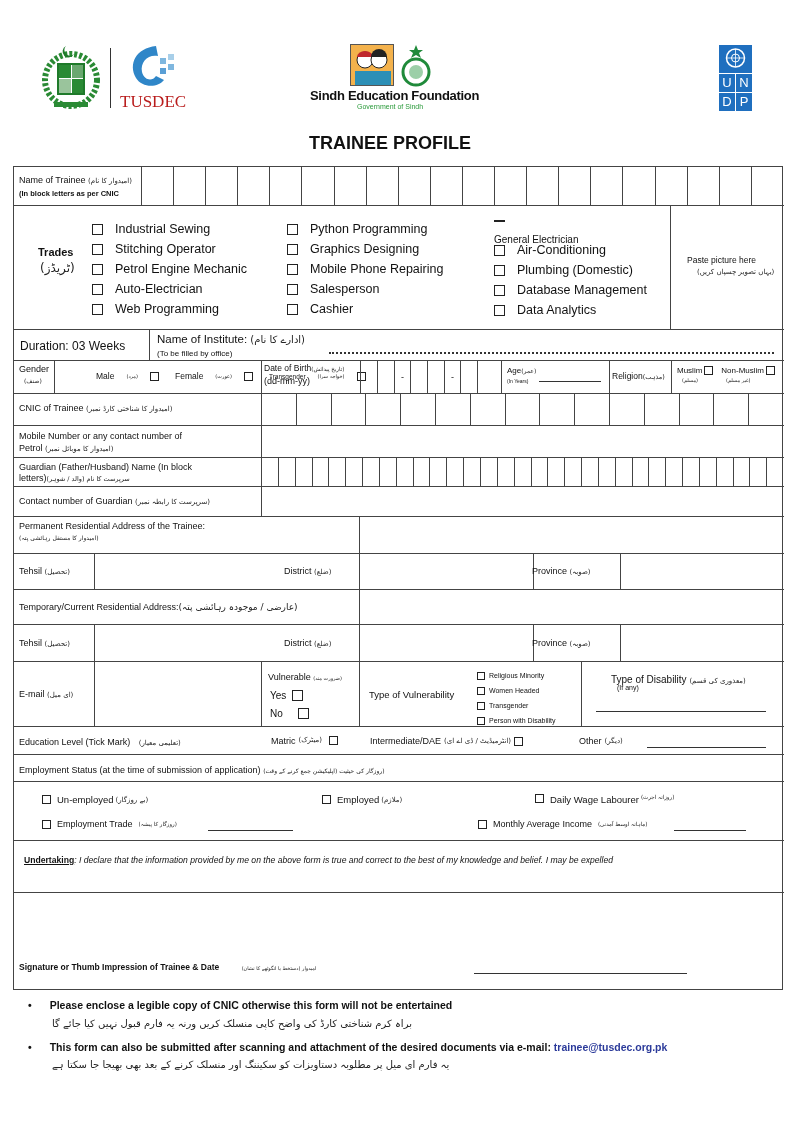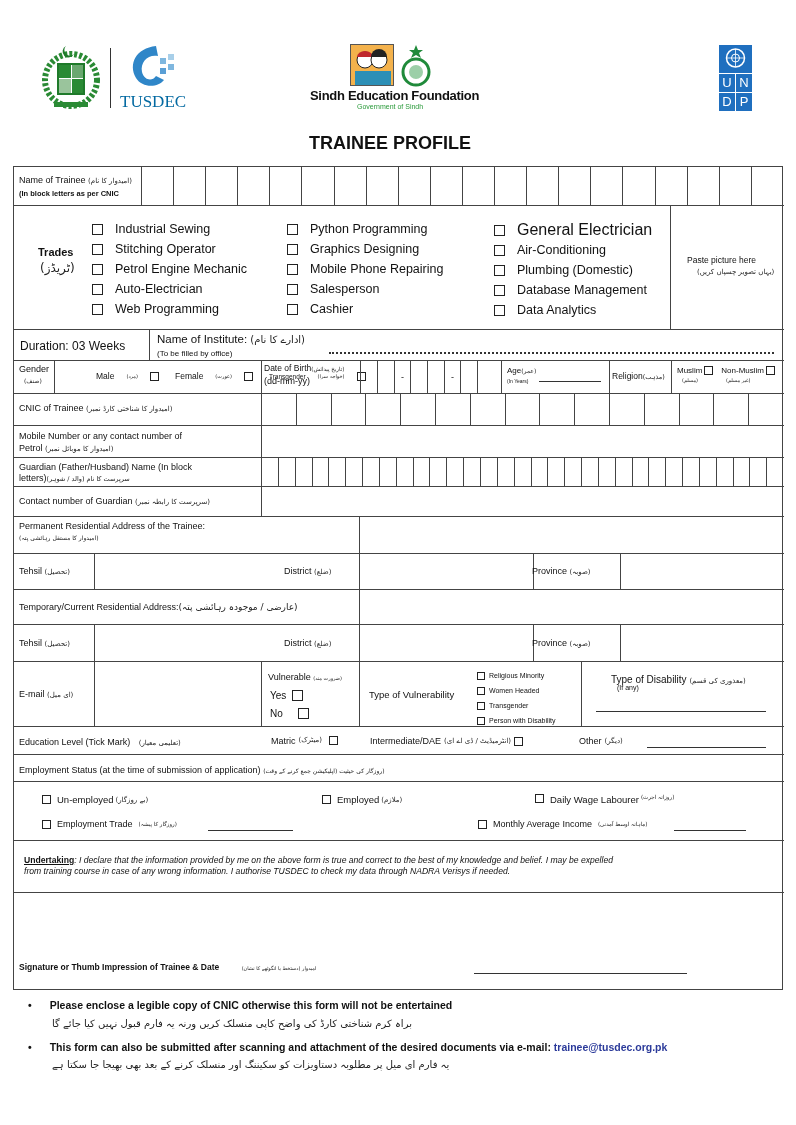--- a/index.html
+++ b/index.html
@@ -34,21 +34,21 @@
 </div>
 <div class="abs" style="left:110px;top:48px;width:1px;height:60px;background:#333;"></div>
 <div class="abs" style="left:118px;top:42px;width:70px;height:70px;">
   <svg width="60" height="50" viewBox="0 0 60 50" style="position:absolute;left:6px;top:0;">
     <path d="M32 4 C12 6 4 22 12 36 C18 46 34 46 40 38 L32 34 C28 40 20 38 18 30 C16 20 24 12 34 14 Z" fill="#2f86c8"></path>
     <rect x="36" y="16" width="6" height="6" fill="#7fb7df"></rect>
     <rect x="44" y="12" width="6" height="6" fill="#a8cfe9"></rect>
     <rect x="44" y="22" width="6" height="6" fill="#7fb7df"></rect>
     <rect x="36" y="26" width="6" height="6" fill="#5a9fd5"></rect>
   </svg>
-  <span class="abs" style="left:2px;top:50px;font-family:'Liberation Serif',serif;font-size:17px;color:#0369a1;">TUSDEC</span>
+  <span class="abs" style="left:2px;top:50px;font-family:'Liberation Serif',serif;font-size:17px;color:#b91c1c;">TUSDEC</span>
 </div>
 
 <div class="abs" style="left:350px;top:44px;width:44px;height:42px;background:#f4b24c;border:1px solid #555;">
   <svg width="44" height="42" viewBox="0 0 44 42">
     <circle cx="14" cy="15" r="8" fill="#fff" stroke="#222"></circle>
     <circle cx="28" cy="15" r="8" fill="#fff" stroke="#222"></circle>
     <path d="M6 12 a8 6 0 0 1 16 0" fill="#c0282d"></path>
     <path d="M20 12 a8 8 0 0 1 16 0" fill="#222"></path>
     <rect x="4" y="26" width="36" height="14" fill="#2c8fb6"></rect>
   </svg>
@@ -151,21 +151,21 @@
       <div style="display: flex; align-items: center; gap: 12px; height: 20px; font-size: 12.5px;">
         <span class="cb"></span>
         <span>Salesperson</span>
       </div>
       <div style="display: flex; align-items: center; gap: 12px; height: 20px; font-size: 12.5px;">
         <span class="cb"></span>
         <span>Cashier</span>
       </div>
     </div>
   <div id="trades-col3" class="abs" style="left:480px;top:53px;">
-      <div style="display: flex; align-items: center; gap: 12px; height: 20px; font-size: 16px;">
+      <div style="display: flex; align-items: flex-start; gap: 12px; height: 20px; font-size: 10px; flex-direction: column;">
         <span class="cb"></span>
         <span>General Electrician</span>
       </div>
       <div style="display: flex; align-items: center; gap: 12px; height: 20px; font-size: 12.5px;">
         <span class="cb"></span>
         <span>Air-Conditioning</span>
       </div>
       <div style="display: flex; align-items: center; gap: 12px; height: 20px; font-size: 12.5px;">
         <span class="cb"></span>
         <span>Plumbing (Domestic)</span>
@@ -477,21 +477,20 @@
   <div class="t" style="left:464px;top:652px;font-size:9px;display:flex;align-items:center;gap:6px;">
     <span class="cb sm"></span>
     <span>Monthly Average Income</span>
     <span class="ur" style="font-size:5.5px;">(ماہانہ اوسط آمدنی)</span>
   </div>
   <div class="abs uline" style="left:660px;top:663px;width:72px;height:1px;"></div>
   <div class="line hl" style="left:0;top:673px;width:770px;"></div>
 
   <div class="abs" style="left:10px;top:688px;width:755px;font-size:8.6px;font-style:italic;line-height:11px;">
     <span style="font-weight:bold;font-style:normal;text-decoration:underline;">Undertaking</span><span>: I declare that the information provided by me on the above form is true and correct to the best of my knowledge and belief. I may be expelled</span><br>
-    <span>from training course in case of any wrong information. I authorise TUSDEC to check my data through NADRA Verisys if needed.</span>
   </div>
   <div class="line hl" style="left:0;top:725px;width:770px;"></div>
 
   <div class="t bold" style="left:5px;top:795px;font-size:8.5px;">
     <span>Signature or Thumb Impression of Trainee &amp; Date</span>
     <span class="ur" style="font-size:5px;font-weight:normal;margin-left:20px;">امیدوار (دستخط یا انگوٹھے کا نشان)</span>
   </div>
   <div class="abs uline" style="left:460px;top:806px;width:213px;height:1px;"></div>
 </div>
 

